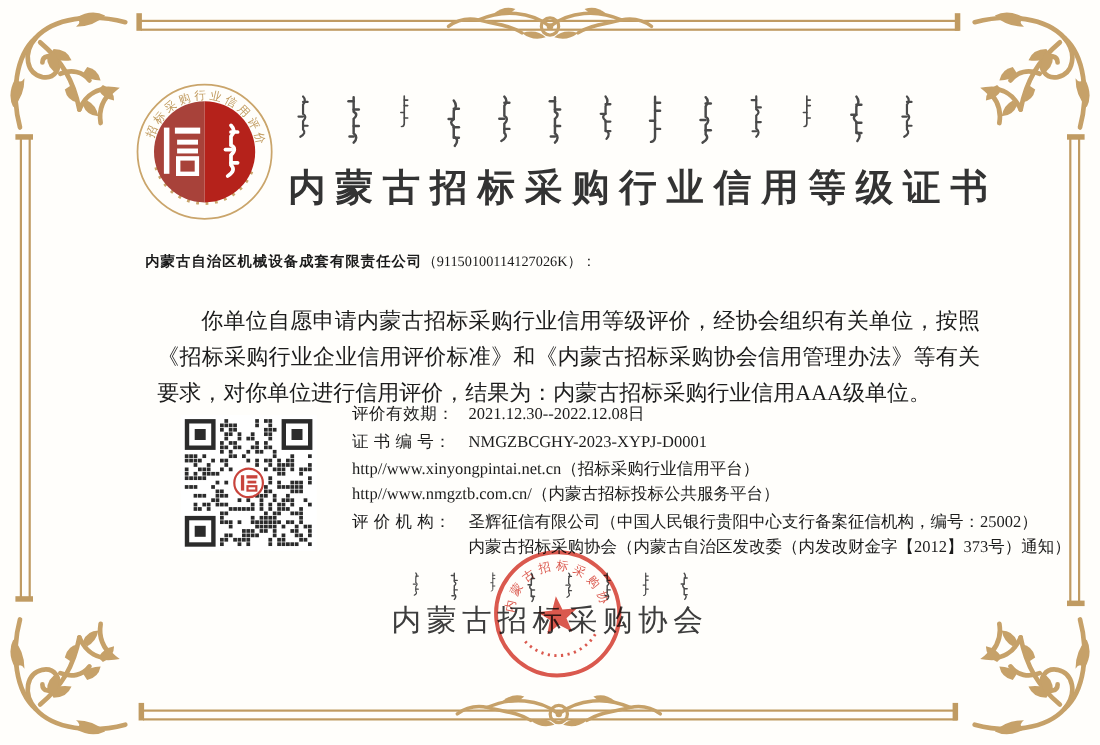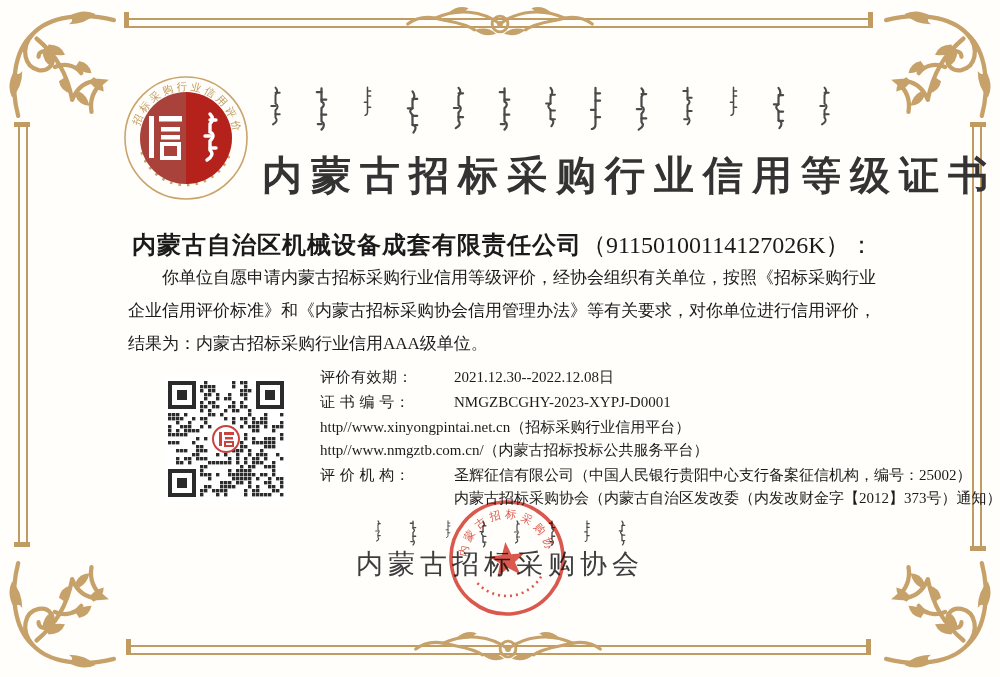--- a/index.html
+++ b/index.html
@@ -35,31 +35,31 @@
   
   .logo{position:absolute;left:122px;top:74px;width:128px;height:128px;}
   
   .mg-top{position:absolute;left:268px;top:86px;width:564px;height:52px;
           display:flex;justify-content:space-between;align-items:flex-start;}
   .mg-bottom{position:absolute;left:372px;top:520px;width:256px;height:28px;
           display:flex;justify-content:space-between;align-items:flex-start;}
   .mg-top svg,.mg-bottom svg{display:block;}
   
   .title{position:absolute;left:262px;top:148px;width:600px;text-align:center;
-         font-size:40px;font-weight:700;letter-spacing:9px;color:#333;white-space:nowrap;}
-  .company{position:absolute;left:132px;top:229px;font-size:24px;color:#1a1a1a;white-space:nowrap;}
+         font-size:34px;font-weight:700;letter-spacing:9px;color:#333;white-space:nowrap;}
+  .company{position:absolute;left:132px;top:229px;font-size:13px;color:#1a1a1a;white-space:nowrap;}
   .company .cname{font-weight:700;letter-spacing:1px;}
   .company .creg{font-weight:400;}
-  .body-par{position:absolute;left:128px;top:261px;width:748px;font-size:17px;line-height:33px;
-            text-align:justify;text-indent:2em;color:#1c1c1c;margin:0;}
+  .body-par{position:absolute;left:128px;top:261px;width:748px;font-size:20px;line-height:33px;
+            text-align:justify;text-indent:2em;color:#1c1c1c;margin:15px;}
   
   .qr{position:absolute;left:164px;top:377px;width:124px;height:124px;}
   
   .details{position:absolute;left:320px;top:366px;font-size:15px;line-height:23px;color:#1b1b1b;}
-  .drow{display:flex;margin-bottom:2px;gap:28px;}
+  .drow{display:flex;margin-bottom:2px;}
   .dlabel{width:106px;flex:none;letter-spacing:0.5px;}
   .dval div{white-space:nowrap;}
   
   .issuer{position:absolute;left:350px;top:546px;width:300px;text-align:center;
           font-size:27px;letter-spacing:5px;color:#3d3d3d;font-weight:500;z-index:2;white-space:nowrap;}
   .seal{position:absolute;left:445px;top:496px;width:124px;height:124px;z-index:5;
         opacity:0.82;mix-blend-mode:multiply;transform:rotate(-6deg);}
 </style>
 </head>
 <body>

